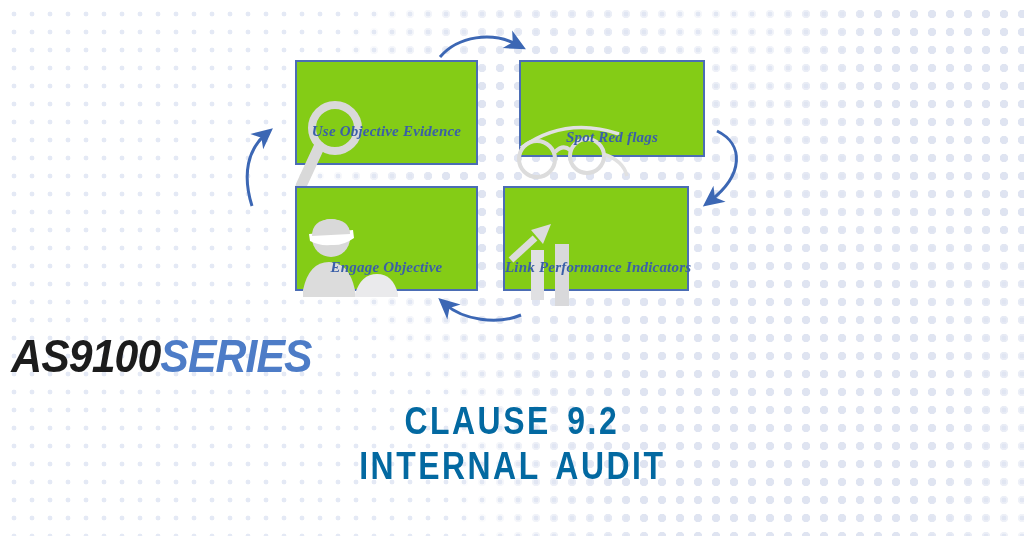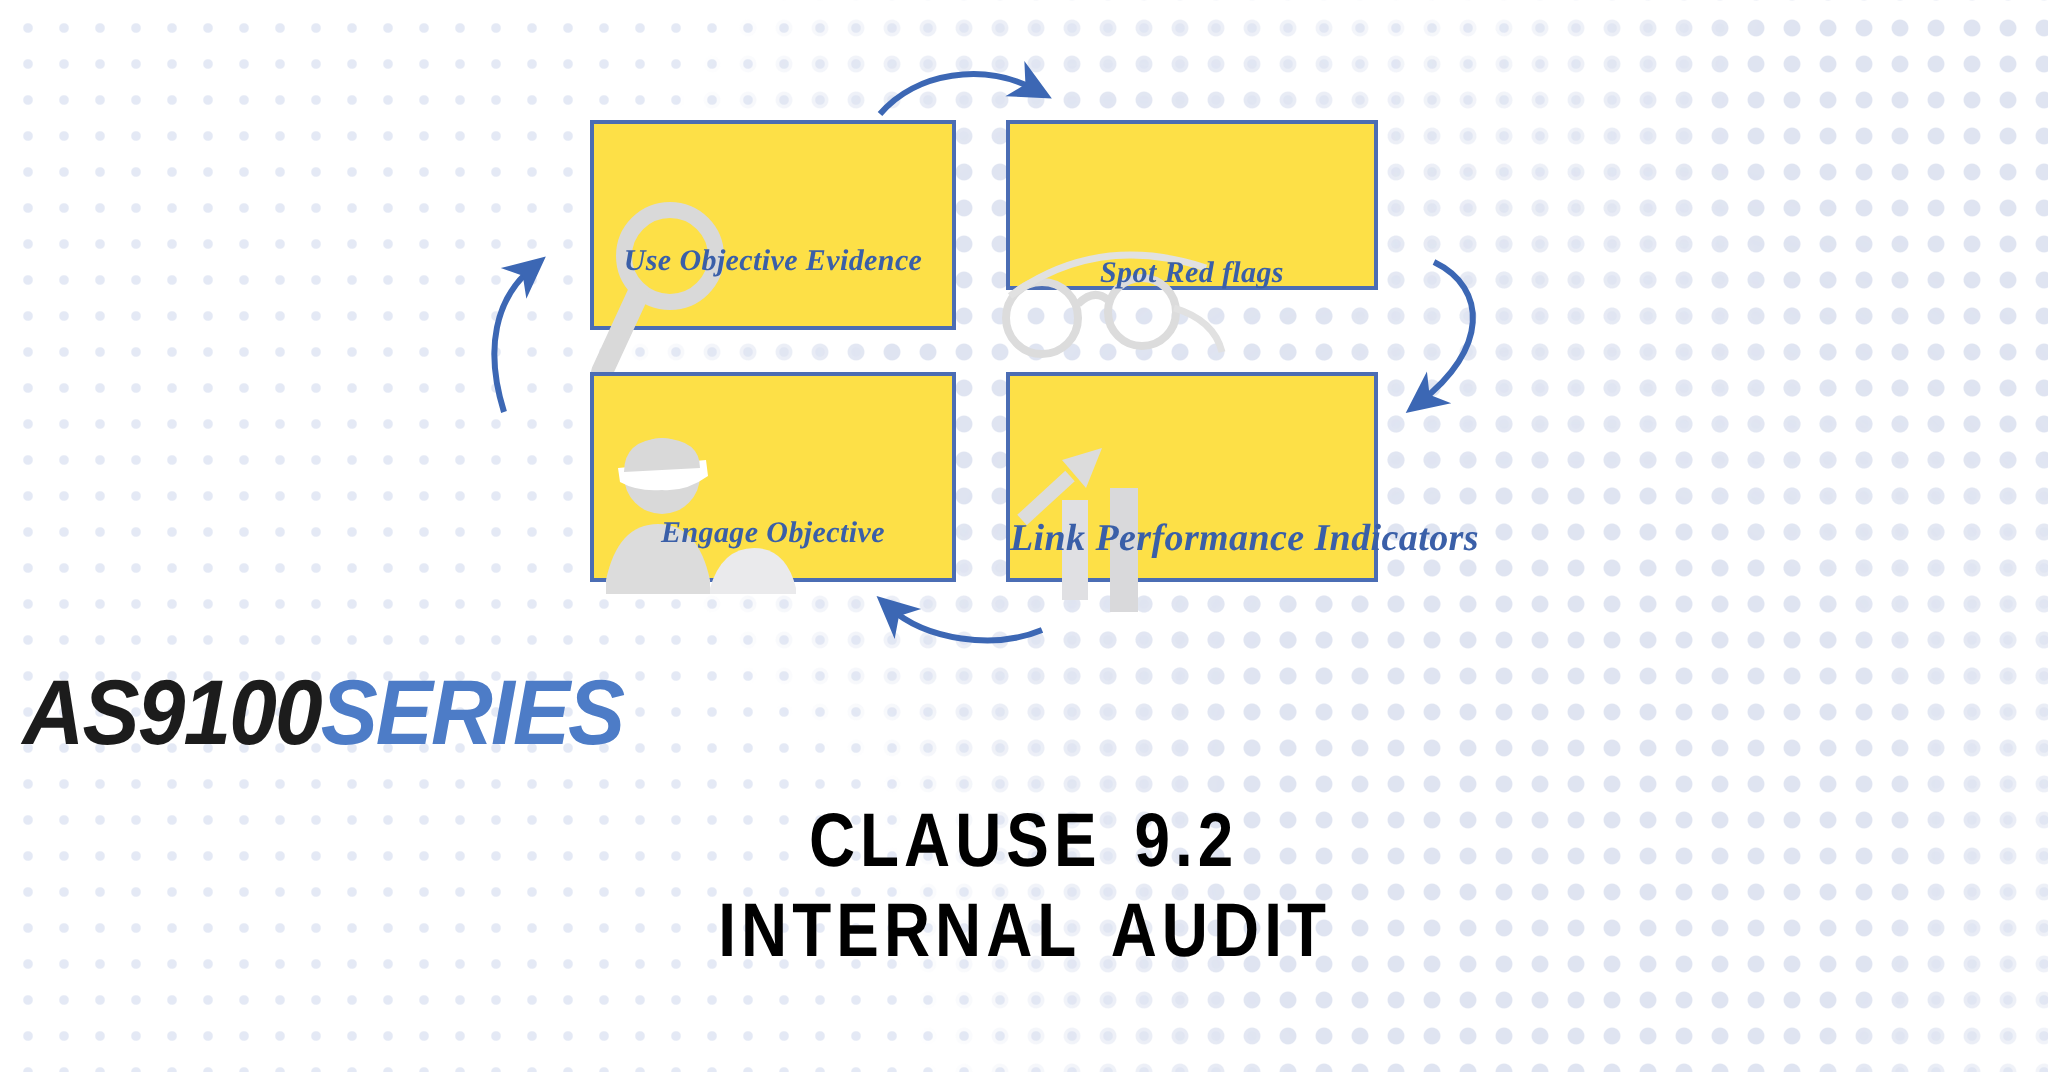--- a/index.html
+++ b/index.html
@@ -29,39 +29,39 @@
     -webkit-mask-image:radial-gradient(circle at 1020px 70px,#000 0px,#000 150px,transparent 330px);
     mask-image:radial-gradient(circle at 1020px 70px,#000 0px,#000 150px,transparent 330px);
   }
   .blob-bottomright{
     -webkit-mask-image:radial-gradient(circle at 780px 410px,#000 0px,#000 170px,transparent 340px);
     mask-image:radial-gradient(circle at 780px 410px,#000 0px,#000 170px,transparent 340px);
   }
 
   
   .box{
-    position:absolute;box-sizing:border-box;background:#fde047;
+    position:absolute;box-sizing:border-box;background:#84cc16;
     border:2px solid #4b6db4;
     padding-left:18px;
   }
   .box-tl{left:295px;top:60px;width:183px;height:105px;}
-  .box-tr{left:503px;top:60px;width:186px;height:85px;}
+  .box-tr{left:519px;top:60px;width:186px;height:97px;}
   .box-bl{left:295px;top:186px;width:183px;height:105px;}
   .box-br{left:503px;top:186px;width:186px;height:105px;}
 
   .box .label{
     position:absolute;left:0;right:0;text-align:center;
     font-family:"Liberation Serif","DejaVu Serif",serif;
     font-style:italic;font-weight:bold;font-size:15px;color:#3a5fa8;
     letter-spacing:.2px;white-space:nowrap;
   }
   .box-tl .label{top:61px;}
   .box-tr .label{top:67px;}
   .box-bl .label{top:71px;}
-  .box-br .label{top:71px;font-size:19px;}
+  .box-br .label{top:71px;font-size:15px;}
 
   .wm{position:absolute;pointer-events:none;}
   .wm-magnifier{left:-4px;top:36px;}
   .wm-glasses{left:-6px;top:52px;}
   .wm-person{left:2px;top:24px;}
   .wm-chart{left:2px;top:26px;}
 
   
   .arrows{position:absolute;left:0;top:0;pointer-events:none;}
   .arrow-path{stroke:#3c67b4;stroke-width:3;fill:none;}
@@ -71,21 +71,21 @@
     position:absolute;top:329px;left:0;width:984px;text-align:left;
     font-style:italic;font-weight:bold;font-size:46px;line-height:54px;
     letter-spacing:-1px;white-space:nowrap;
   }
   .brand-inner{display:inline-block;transform:scaleX(.93);}
   .brand-black{color:#1c1c1c;}
   .brand-blue{color:#4d7cc7;}
 
   .clause{
     position:absolute;top:399px;left:0;width:1024px;text-align:center;
-    color:#000000;font-weight:bold;font-size:38px;line-height:45px;
+    color:#0369a1;font-weight:bold;font-size:38px;line-height:45px;
   }
   .clause-line{display:inline-block;transform:scaleX(.84);letter-spacing:3px;word-spacing:6px;white-space:nowrap;}
 </style>
 </head>
 <body>
 
 <div class="stage">
 
   <div class="dots-base"></div>
   <div class="dots-big blob-center"></div>

